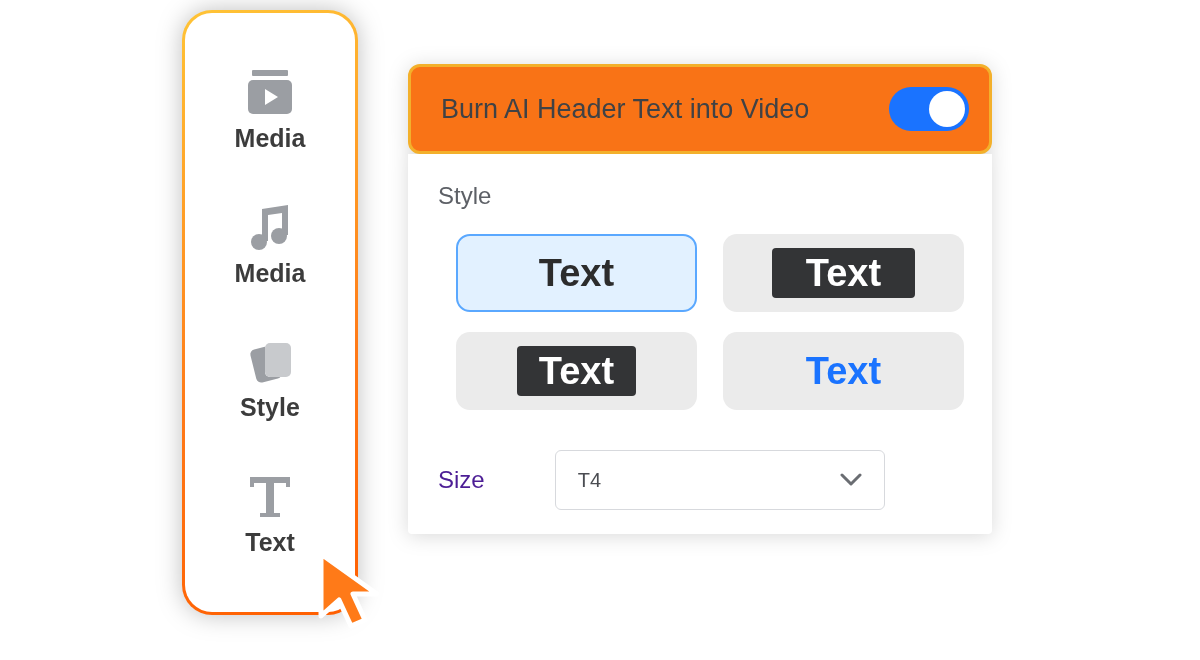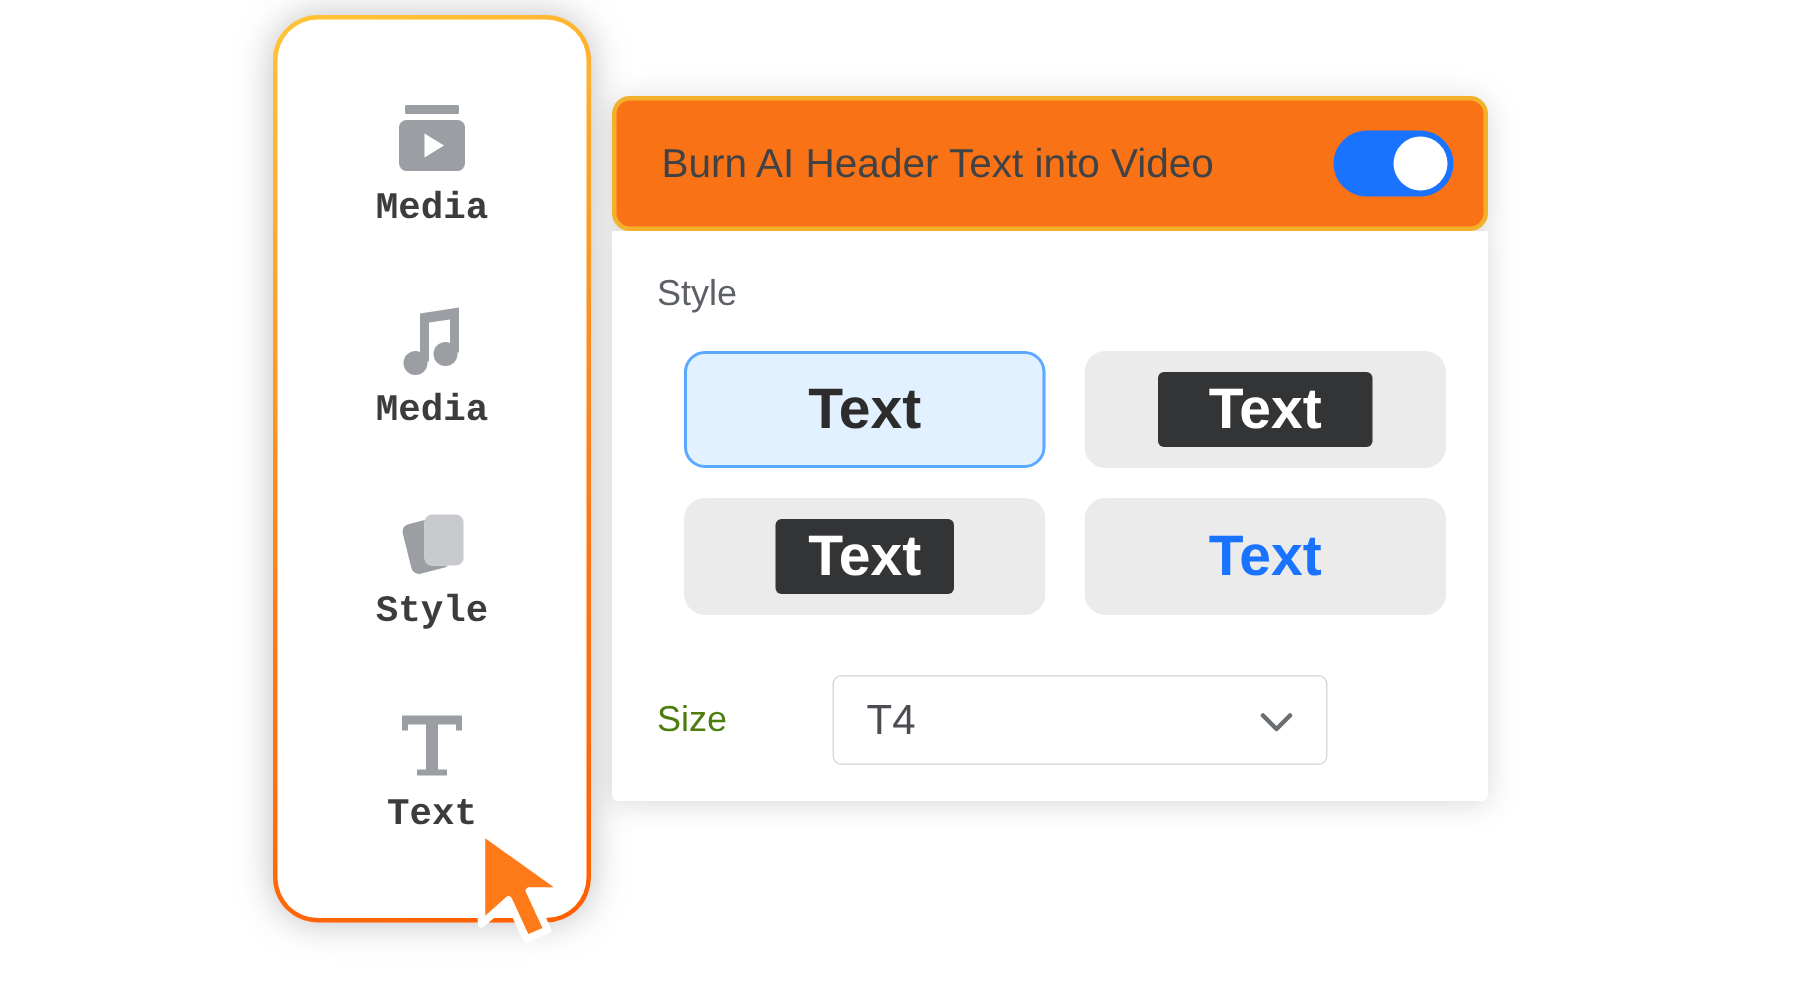--- a/index.html
+++ b/index.html
@@ -10,24 +10,23 @@
     background: #ffffff;
     font-family: -apple-system, BlinkMacSystemFont, "Segoe UI", Arial, sans-serif;
     position: relative;
   }
 
   
   .sidebar-wrap {
     position: absolute;
     left: 182px;
     top: 10px;
-    width: 212px;
+    width: 176px;
     height: 605px;
     filter: drop-shadow(0 0 12px rgba(0,0,0,0.25));
-    font-family: Liberation Mono, monospace;
   }
   .sidebar {
     width: 100%;
     height: 100%;
     background: #ffffff;
     border-radius: 30px;
     padding: 3px;
     background: linear-gradient(160deg, #ffc436 0%, #ff7a18 60%, #ff5e00 100%);
   }
   .sidebar-inner {
@@ -169,35 +168,35 @@
   }
 
   .size-row {
     display: flex;
     align-items: center;
     gap: 70px;
     padding-left: 0;
   }
   .size-label {
     font-size: 24px;
-    color: #4d7c0f;
+    color: #4c1d95;
   }
   .size-select {
     flex: none;
     width: 330px;
     height: 60px;
     border: 1px solid #d7d9dd;
     border-radius: 6px;
     background: #ffffff;
     display: flex;
     align-items: center;
     justify-content: space-between;
     padding: 0 22px;
     cursor: pointer;
-    font-size: 28px;
+    font-size: 20px;
     color: #4b4d52;
   }
 </style>
 </head>
 <body>
 
 <div class="sidebar-wrap">
   <div class="sidebar">
     <div class="sidebar-inner">
 

